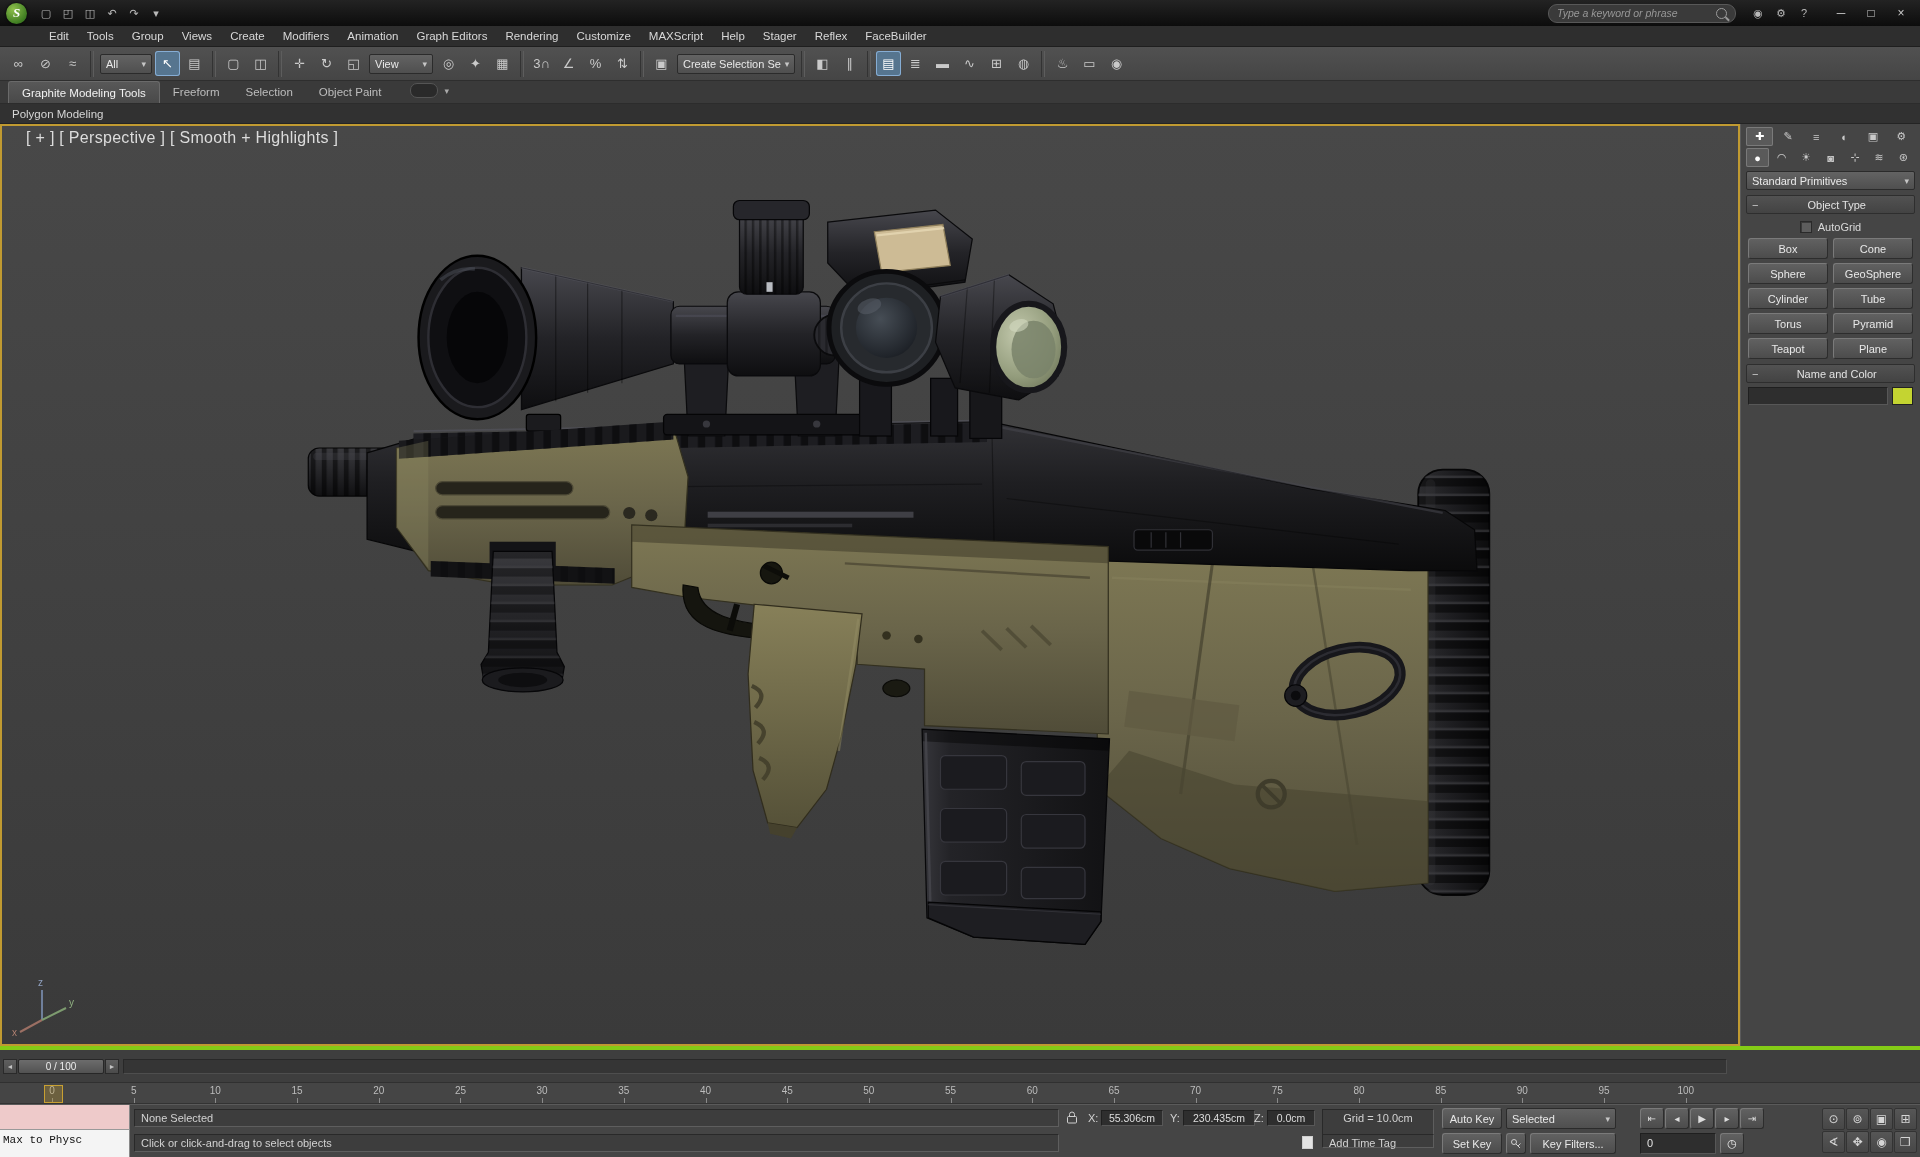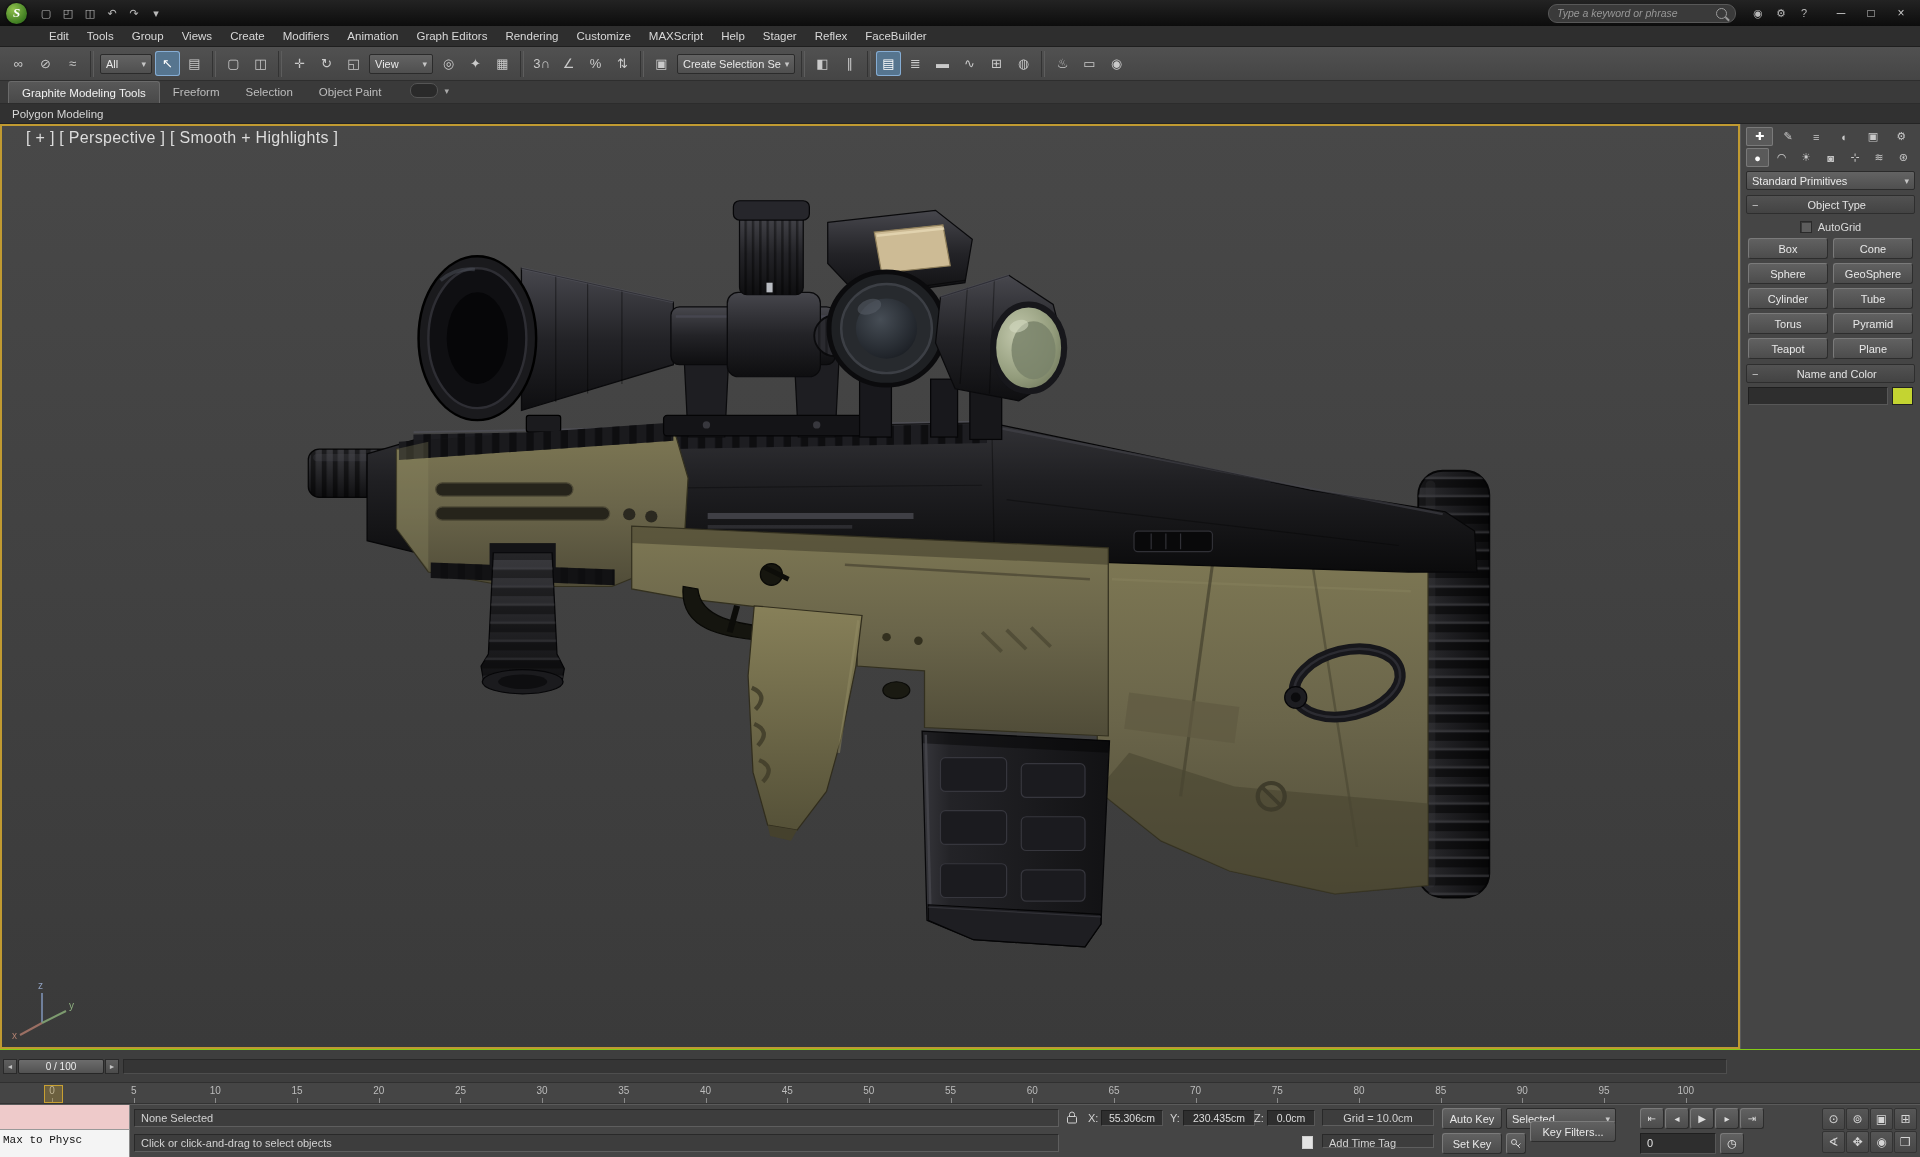--- a/index.html
+++ b/index.html
@@ -63,21 +63,21 @@
   .cb{width:10px;height:10px;background:#5d5d5d;border:1px solid #2a2a2a;box-shadow:inset 1px 1px 0 #3a3a3a;}
   .obj-grid{display:grid;grid-template-columns:1fr 1fr;gap:4px 5px;padding:0 2px;}
   .obj-btn{height:19px;display:flex;align-items:center;justify-content:center;font-size:11px;}
   .raised{background:linear-gradient(#616161,#4c4c4c);border:1px solid;border-color:#7a7a7a #2d2d2d #2d2d2d #7a7a7a;border-radius:3px;color:#e8e8e8;}
   .name-row{display:flex;gap:4px;padding:0 2px;align-items:center;margin-top:2px;}
   .name-field{flex:1;height:16px;}
   .sunken-dark{background:#2e2e2e;border:1px solid;border-color:#1f1f1f #575757 #575757 #1f1f1f;}
   .swatch{width:19px;height:16px;border:1px solid #222;}
 
   
-  .timeslider{height:20px;background:#3e3e3e;border-top:1px solid #84cc16;display:flex;align-items:center;padding:16px 3px;box-sizing:border-box;flex:none;}
+  .timeslider{height:20px;background:#3e3e3e;border-top:4px solid #84cc16;display:flex;align-items:center;padding:16px 3px;box-sizing:border-box;flex:none;}
   .ts-btn{width:14px;height:15px;display:flex;align-items:center;justify-content:center;color:#c3c3c3;font-size:7px;background:linear-gradient(#5f5f5f,#4b4b4b);border:1px solid #2a2a2a;box-sizing:border-box;flex:none;}
   .ts-btn-l::before{content:"◄";}
   .ts-btn-r::before{content:"►";}
   .ts-handle{width:86px;height:15px;background:linear-gradient(#6c6c6c,#525252);border:1px solid #272727;border-radius:2px;color:#ededed;font-size:10px;display:flex;align-items:center;justify-content:center;margin:0 1px;flex:none;box-sizing:border-box;}
   .ts-track{flex:1;height:13px;margin:0 190px 0 4px;background:#353535;border:1px solid;border-color:#282828 #4e4e4e #4e4e4e #282828;}
   .ruler{height:22px;background:#454545;border-top:1px solid #303030;border-bottom:1px solid #333;position:relative;box-sizing:border-box;flex:none;}
   .ticks{position:absolute;left:40px;right:222px;top:2px;bottom:0;display:flex;justify-content:space-between;}
   .tick{position:relative;width:24px;text-align:center;color:#bcbcbc;font-size:10px;}
   .tick::after{content:"";position:absolute;bottom:0;left:50%;width:1px;height:5px;background:#8a8a8a;}
   .frame-marker{position:absolute;left:44px;top:2px;width:17px;height:16px;background:rgba(200,160,50,.3);border:1px solid #c8a032;z-index:1;}
@@ -85,21 +85,21 @@
   
   .statusbar{height:52px;background:#454545;border-top:1px solid #5a5a5a;position:relative;font-size:11px;flex:none;}
   .listener-pink{position:absolute;left:0;top:0;width:130px;height:25px;background:#eecaca;border-right:1px solid #888;border-bottom:1px solid #999;box-sizing:border-box;}
   .listener-white{position:absolute;left:0;top:25px;width:130px;height:27px;background:#f4f4f4;color:#111;font:11px "Liberation Mono","DejaVu Sans Mono",monospace;padding:4px 3px 0;box-sizing:border-box;border-right:1px solid #888;white-space:nowrap;overflow:hidden;}
   .sunken{background:#3d3d3d;border:1px solid;border-color:#292929 #5e5e5e #5e5e5e #292929;box-sizing:border-box;}
   .f-none{position:absolute;left:134px;top:4px;width:925px;height:18px;color:#d2d2d2;line-height:16px;padding-left:6px;}
   .f-prompt{position:absolute;left:134px;top:29px;width:925px;height:18px;color:#d2d2d2;line-height:16px;padding-left:6px;}
   .slock{position:absolute;left:1066px;top:6px;}
   .lb{position:absolute;top:7px;color:#d2d2d2;}
   .fld{position:absolute;top:5px;height:16px;box-sizing:border-box;background:#2e2e2e;border:1px solid;border-color:#1f1f1f #575757 #575757 #1f1f1f;color:#dedede;font-size:10.5px;line-height:14px;padding:0 3px;text-align:center;white-space:nowrap;overflow:hidden;}
-  .f-grid{position:absolute;left:1322px;top:4px;width:112px;height:17px;color:#d2d2d2;line-height:16px;text-align:center;}
+  .f-grid{position:absolute;left:1322px;top:4px;width:112px;height:26px;color:#d2d2d2;line-height:16px;text-align:center;}
   .docicon{position:absolute;left:1302px;top:31px;width:11px;height:13px;border:1px solid #cfcfcf;background:#e4e4e4;box-sizing:border-box;}
   .f-timetag{position:absolute;left:1322px;top:29px;width:112px;height:14px;color:#d2d2d2;line-height:16px;padding-left:6px;box-sizing:border-box;}
   .sbtn{position:absolute;height:21px;box-sizing:border-box;display:flex;align-items:center;justify-content:center;font-size:11px;}
   .dd-abs{position:absolute;height:21px;}
   .pbrow{position:absolute;left:1640px;top:3px;display:flex;gap:1px;}
   .pb{width:24px;height:21px;display:flex;align-items:center;justify-content:center;font-size:10px;color:#ddd;box-sizing:border-box;}
   .f-frame{position:absolute;left:1640px;top:28px;width:76px;height:21px;color:#e2e2e2;line-height:19px;padding-left:6px;box-sizing:border-box;}
   .timecfg{position:absolute;left:1720px;top:28px;width:24px;height:21px;}
   .vnav{position:absolute;left:1822px;top:3px;display:grid;grid-template-columns:repeat(4,23px);gap:1px;}
   .vn{width:23px;height:22px;display:flex;align-items:center;justify-content:center;color:#d6d6d6;font-size:12px;border-radius:2px;background:linear-gradient(#565656,#474747);border:1px solid #333;box-sizing:border-box;}
@@ -580,21 +580,21 @@
 
     <div class="ddbox dd-abs" style="left:1506px;top:3px;width:110px">
       <span>Selected</span>
     </div>
     <div class="sbtn raised" style="left:1506px;top:28px;width:20px">
       <svg width="12" height="12">
           <circle cx="4" cy="4" r="2.5" stroke="#d0d0d0" fill="none"></circle>
           <path d="M6,6 L10,10 M8,8 L10.5,5.5" stroke="#d0d0d0"></path>
         </svg>
     </div>
-    <div class="sbtn raised" style="left:1530px;top:16px;width:86px">Key Filters...</div>
+    <div class="sbtn raised" style="left:1530px;top:28px;width:86px">Key Filters...</div>
 
     <div class="pbrow">
 
     <div class="pb raised">⇤</div>
         <div class="pb raised">◂</div>
         <div class="pb raised">▶</div>
         <div class="pb raised">▸</div>
         <div class="pb raised">⇥</div>
       </div>
     <div class="f-frame sunken-dark">0</div>

